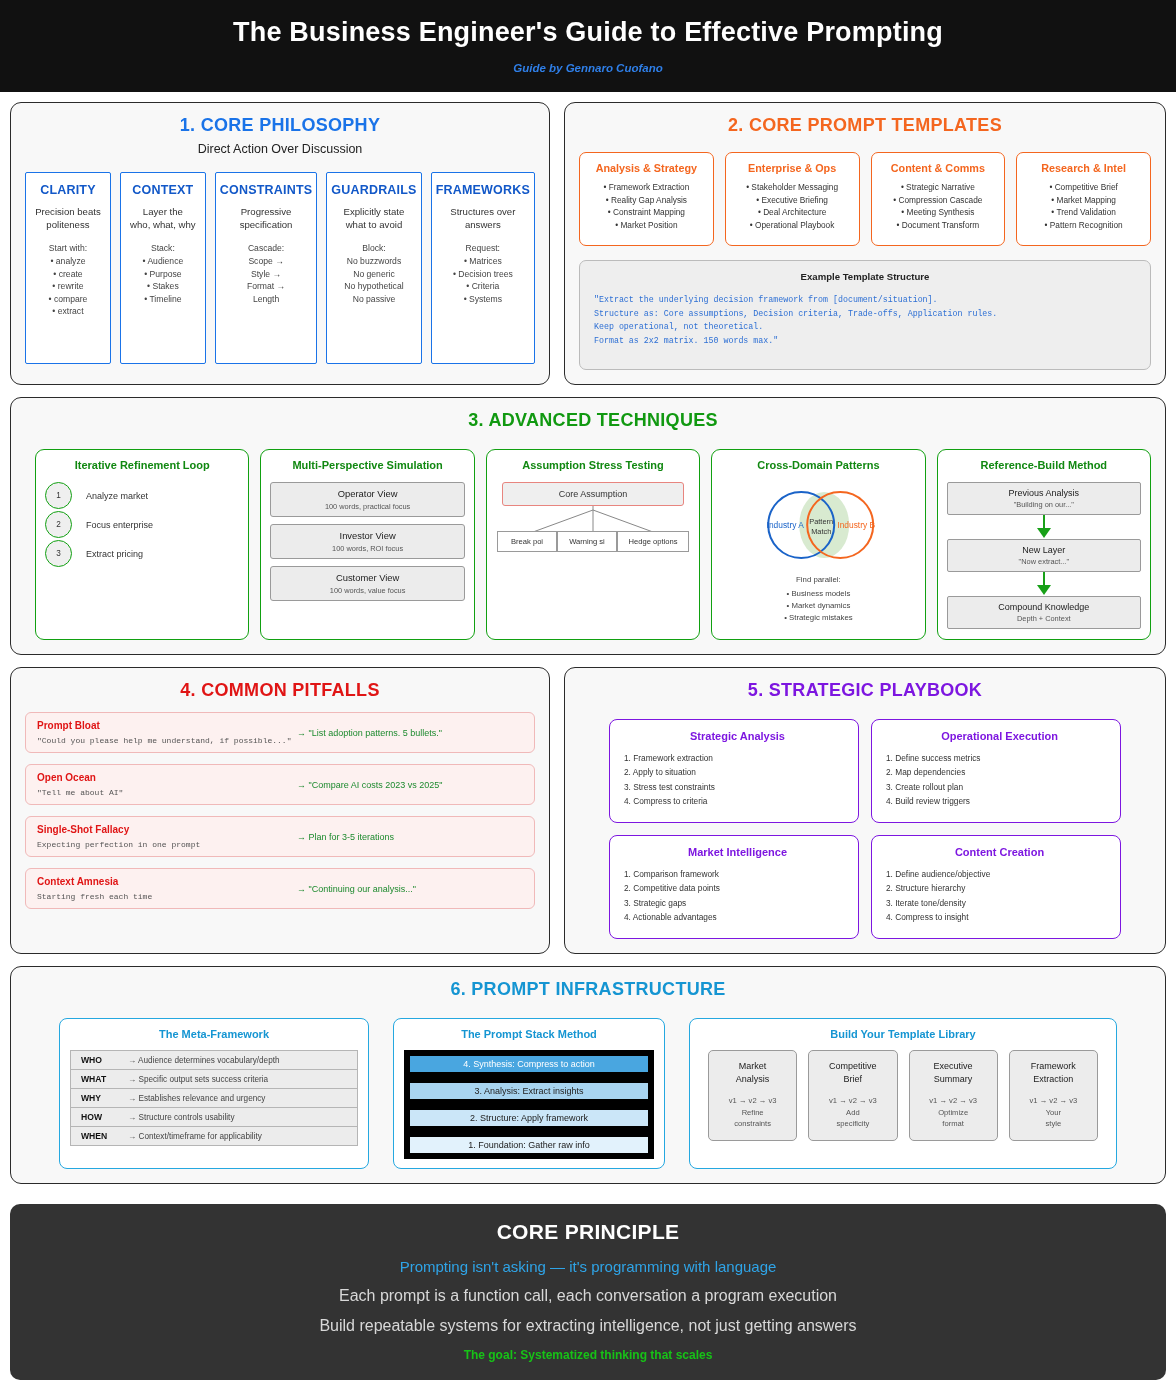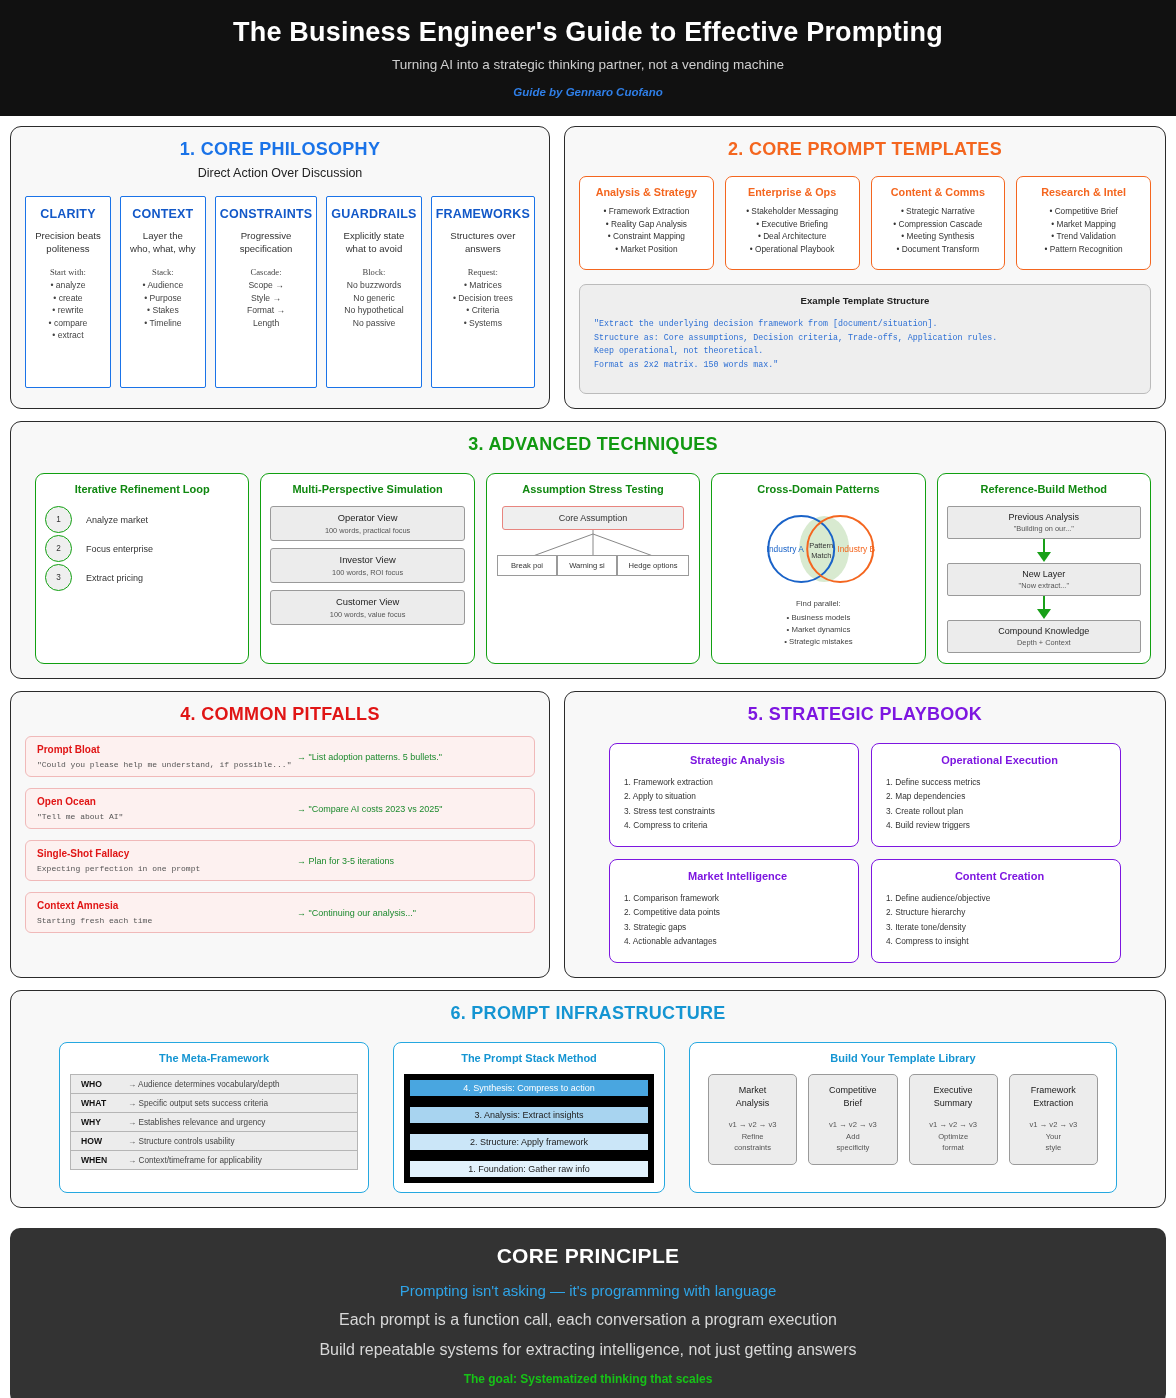--- a/index.html
+++ b/index.html
@@ -62,21 +62,21 @@
     flex: 1;
     border: 1.6px solid #1a73e8;
     background: #ffffff;
     border-radius: 2px;
     padding: 10px 4px 8px 4px;
     text-align: center;
     min-height: 192px;
   }
   .pillar h3 { color: #1258c8; font-size: 12.5px; font-weight: bold; letter-spacing: .2px; }
   .pillar .tag { font-size: 9.6px; color: #333; margin-top: 9px; line-height: 1.35; }
-  .pillar .lead { font-size: 8.6px; color: #444; margin-top: 11px; font-family: Liberation Serif, serif; }
+  .pillar .lead { font-size: 8.6px; color: #444; margin-top: 11px; }
   .pillar ul { list-style: none; margin-top: 2px; }
   .pillar li { font-size: 8.6px; color: #444; line-height: 1.45; }
 
   
   #sec2 { flex: 1; }
   #sec2 .sec-title { color: #f4661f; }
   .tmpl-cards { display: flex; gap: 11px; margin-top: 16px; }
   .tmpl-card {
     flex: 1;
     border: 1.6px solid #f4661f;
@@ -228,21 +228,20 @@
   .footer .l1, .footer .l2 { color:#d8d8d8; font-size: 16px; margin-top: 12px; }
   .footer .goal { color:#17c217; font-size: 12px; font-weight:bold; margin-top: 13px; }
 </style>
 </head>
 <body>
 
 <div class="page">
 
   <div class="header">
     <h1>The Business Engineer's Guide to Effective Prompting</h1>
-    <div class="sub">Turning AI into a strategic thinking partner, not a vending machine</div>
     <div class="byline">Guide by Gennaro Cuofano</div>
   </div>
 
   <div class="body-wrap">
 
     <div class="row">
 
       <div class="section" id="sec1">
         <div class="sec-title">1. CORE PHILOSOPHY</div>
         <div class="sec-sub">Direct Action Over Discussion</div>

